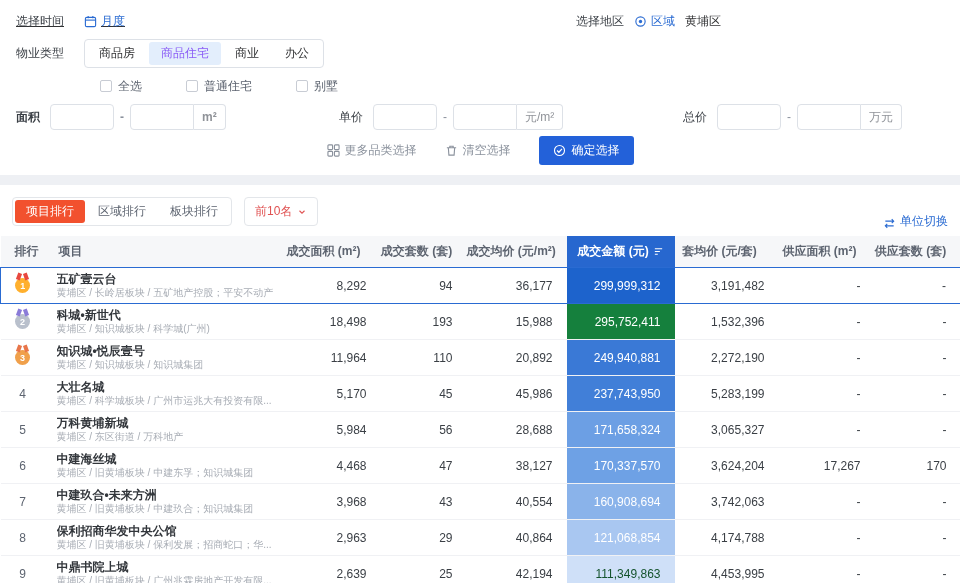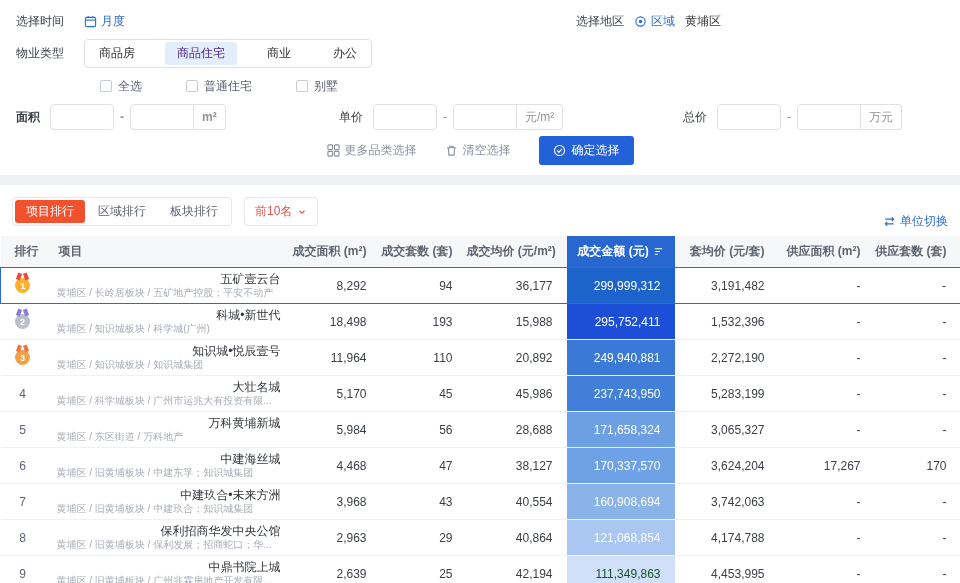--- a/index.html
+++ b/index.html
@@ -4,29 +4,29 @@
 <style>
   * { margin:0; padding:0; box-sizing:border-box; }
   html,body { width:960px; height:583px; overflow:hidden; }
   body { background:#eef0f4; font-family:"Liberation Sans","DejaVu Sans",sans-serif; font-size:12px; color:#303133; }
 
   
   .filter-panel { background:#fff; padding:9px 16px 10px; }
   .f-row { display:flex; align-items:center; min-height:24px; margin-bottom:6px; }
   .f-label { color:#3a3f45; margin-right:10px; }
   .lbl-w { width:58px; }
-  .time-group { display:flex; align-items:flex-end; flex:0 0 560px; }
+  .time-group { display:flex; align-items:flex-end; flex:0 0 560px;text-decoration:underline; }
   .region-group { display:flex; align-items:center;justify-content:center; }
   .link { display:inline-flex; align-items:center; gap:4px; color:#2a6bd2; cursor:pointer; margin-right:10px; }
   .f-value { color:#303133; cursor:pointer; }
   .icon { display:inline-block; vertical-align:middle; }
 
-  .opt-group { display:inline-flex; border:1px solid #dde1e7; border-radius:4px; padding:2px; gap:18px; background:#fff; }
+  .opt-group { display:inline-flex; border:1px solid #dde1e7; border-radius:4px; padding:2px; gap:2px; background:#fff; }
   .opt { border:none; background:transparent; font:inherit; color:#303133; padding:3px 12px; border-radius:3px; cursor:pointer; }
-  .opt.selected { background:#e3eefc; color:#4c1d95; }
+  .opt.selected { background:#e3eefc; color:#8b5cf6; }
 
   .cb-row { margin-left:84px; display:flex; gap:44px; }
   .cb-item { display:inline-flex; align-items:center; gap:6px; color:#5d6470; cursor:pointer; }
   .cb { width:12px; height:12px; border:1px solid #c8ccd4; border-radius:2px; background:#fff; display:inline-block; }
 
   .range-row { display:flex; align-items:center; }
   .range-group { display:flex; align-items:center; }
   .rg-area { flex:0 0 323px;font-weight:bold; }
   .rg-unitprice { flex:0 0 344px; }
   .rinput { width:64px; height:26px; border:1px solid #dde1e7; border-radius:4px; padding:0 6px; font:inherit; color:#303133; outline:none; }
@@ -39,34 +39,34 @@
   .ghost-btn { display:inline-flex; align-items:center; gap:5px; border:none; background:transparent; color:#8a919c; font:inherit; cursor:pointer; }
   .primary-btn { display:inline-flex; align-items:center; gap:6px; border:none; background:#2361d9; color:#fff; font:inherit; padding:6px 14px; border-radius:3px; cursor:pointer; }
 
   
   .table-panel { background:#fff; margin-top:10px; min-height:420px; }
   .toolbar { display:flex; align-items:center; padding:8px 12px 6px; }
   .tab-group { display:inline-flex; border:1px solid #e3e6ea; border-radius:4px; padding:2px; gap:2px; }
   .tab { border:none; background:transparent; font:inherit; color:#5d6470; padding:3px 11px; border-radius:3px; cursor:pointer; }
   .tab.active { background:#f2512e; color:#fff; }
   .top-filter { display:inline-flex; align-items:center; gap:5px; margin-left:12px; border:1px solid #e3e6ea; border-radius:4px; background:#fff; color:#e05252; font:inherit; padding:5px 10px; cursor:pointer; }
-  .unit-switch { margin-left:auto; display:inline-flex; align-items:center; gap:4px; border:none; background:transparent; color:#2a6bd2; font:inherit; cursor:pointer;margin-top:20px; }
+  .unit-switch { margin-left:auto; display:inline-flex; align-items:flex-end; gap:4px; border:none; background:transparent; color:#2a6bd2; font:inherit; cursor:pointer;margin-top:20px; }
 
   
   table.rank-table { width:100%; border-collapse:collapse; table-layout:fixed; }
-  thead th { background:#f6f7f9; color:#5d6470; font-weight:700; font-size:12px; padding:7px 14px 7px 0; text-align:right; white-space:nowrap; }
+  thead th { background:#f6f7f9; color:#5d6470; font-weight:700; font-size:12px; padding:7px 14px 7px 0; text-align:center; white-space:nowrap; }
   thead th.t-left { text-align:left; padding:7px 0 7px 14px; }
   thead th.th-amount { background:#2767cf; color:#fff; text-align:center; padding:7px 2px; }
   .th-amount svg { vertical-align:-2px; margin-left:4px; }
 
   tbody td { border-bottom:1px solid #f0f1f4; padding-top:4px; padding-bottom:4px; font-size:12px; color:#3a3f45; vertical-align:middle; }
   td.num { text-align:right; padding-right:14px; }
   td.col-rank { text-align:center; color:#5d6470; }
   td.col-project { padding-left:12px; }
-  .p-name { font-weight:400; color:#32363b; line-height:14px; white-space:nowrap; overflow:hidden;text-align:right; }
+  .p-name { font-weight:700; color:#32363b; line-height:14px; white-space:nowrap; overflow:hidden; }
   .p-sub { color:#a8adb5; font-size:10px; line-height:12px; margin-top:1px; white-space:nowrap; overflow:hidden; }
   td.amount { font-weight:400; }
   tr.selected td { border-top:1px solid #2a6bd2; border-bottom:1px solid #2a6bd2; }
   tr.selected td:first-child { border-left:1px solid #2a6bd2; }
   tr.selected td:last-child { border-right:1px solid #2a6bd2; }
 
   
   .medal { position:relative; display:inline-flex; width:15px; height:15px; border-radius:50%; align-items:center; justify-content:center; color:#fff; font-size:9px; font-weight:700; z-index:1; }
   .medal::before, .medal::after { content:""; position:absolute; top:-5px; width:4px; height:7px; z-index:-1; }
   .medal::before { left:2px; transform:rotate(20deg); }
@@ -262,21 +262,21 @@
           </tr>
           <tr>
             <td class="col-rank"><span class="medal silver">2</span></td>
             <td class="col-project">
               <div class="p-name">科城•新世代</div>
               <div class="p-sub">黄埔区 / 知识城板块 / 科学城(广州)</div>
             </td>
             <td class="num">18,498</td>
             <td class="num">193</td>
             <td class="num">15,988</td>
-            <td class="num amount" style="background:#1d4ed8;color:#ffffff">295,752,411</td>
+            <td class="num amount" style="background:#15803d;color:#ffffff">295,752,411</td>
             <td class="num">1,532,396</td>
             <td class="num">-</td>
             <td class="num">-</td>
           </tr>
           <tr>
             <td class="col-rank"><span class="medal bronze">3</span></td>
             <td class="col-project">
               <div class="p-name">知识城•悦辰壹号</div>
               <div class="p-sub">黄埔区 / 知识城板块 / 知识城集团</div>
             </td>

